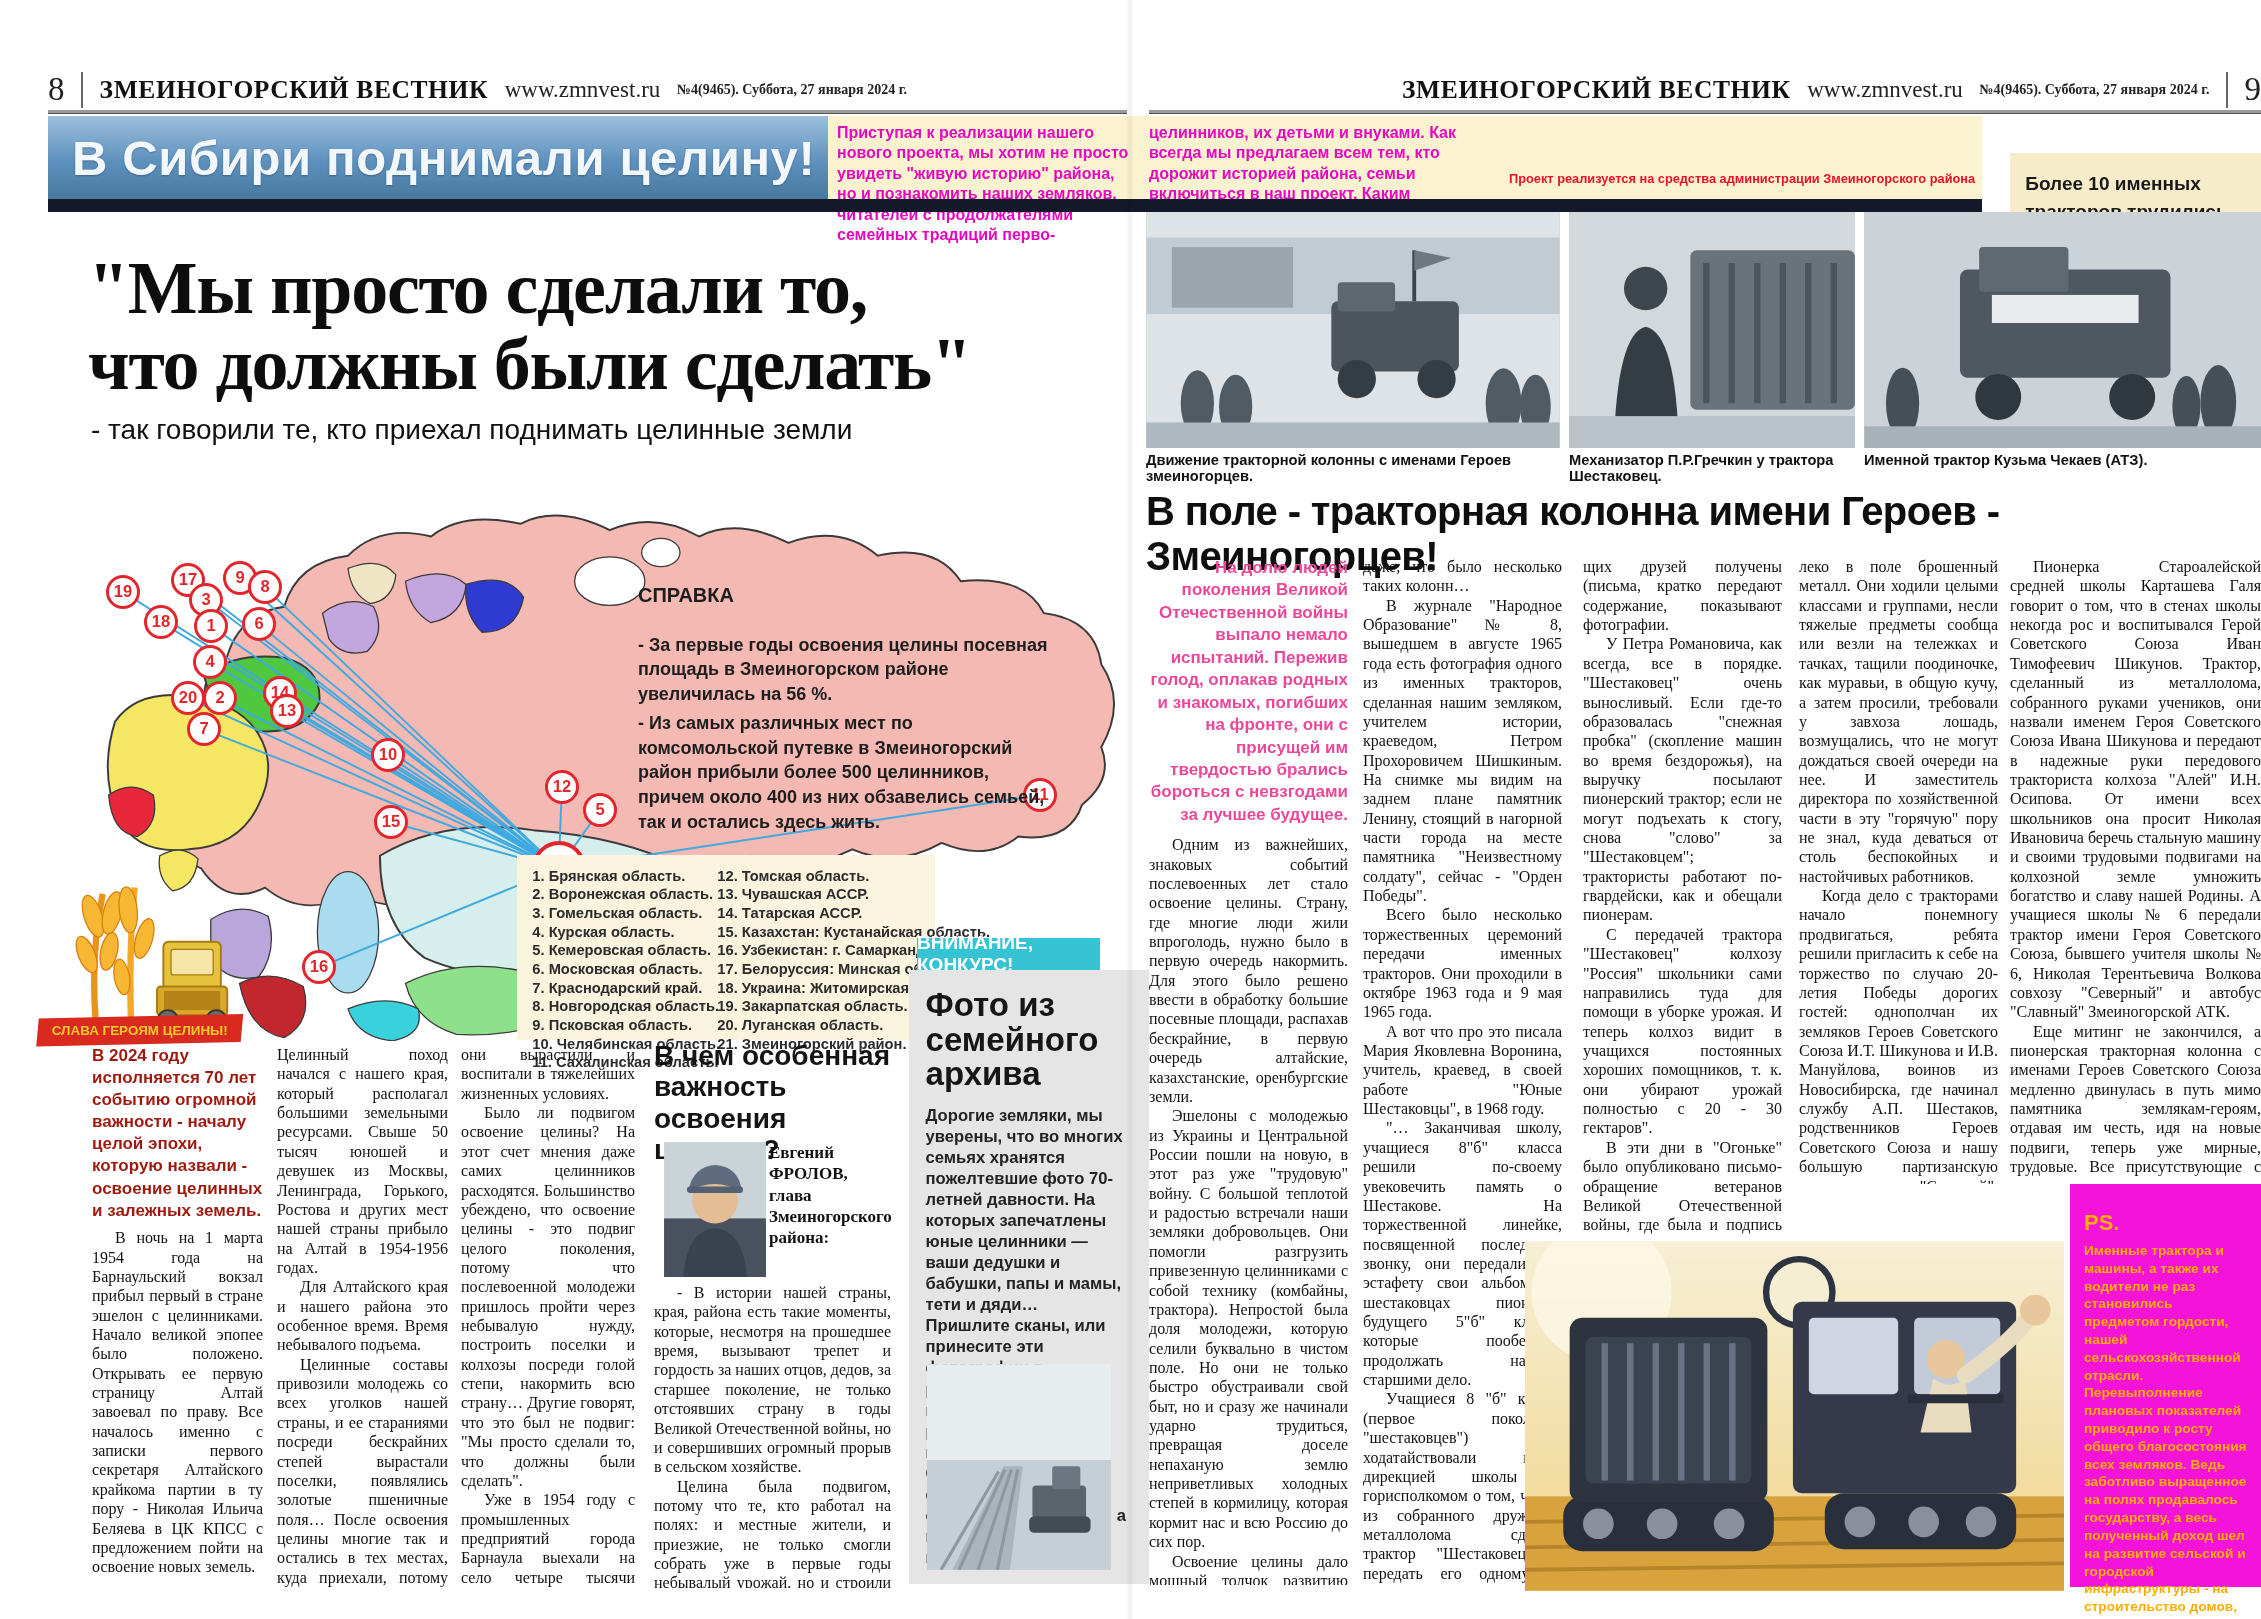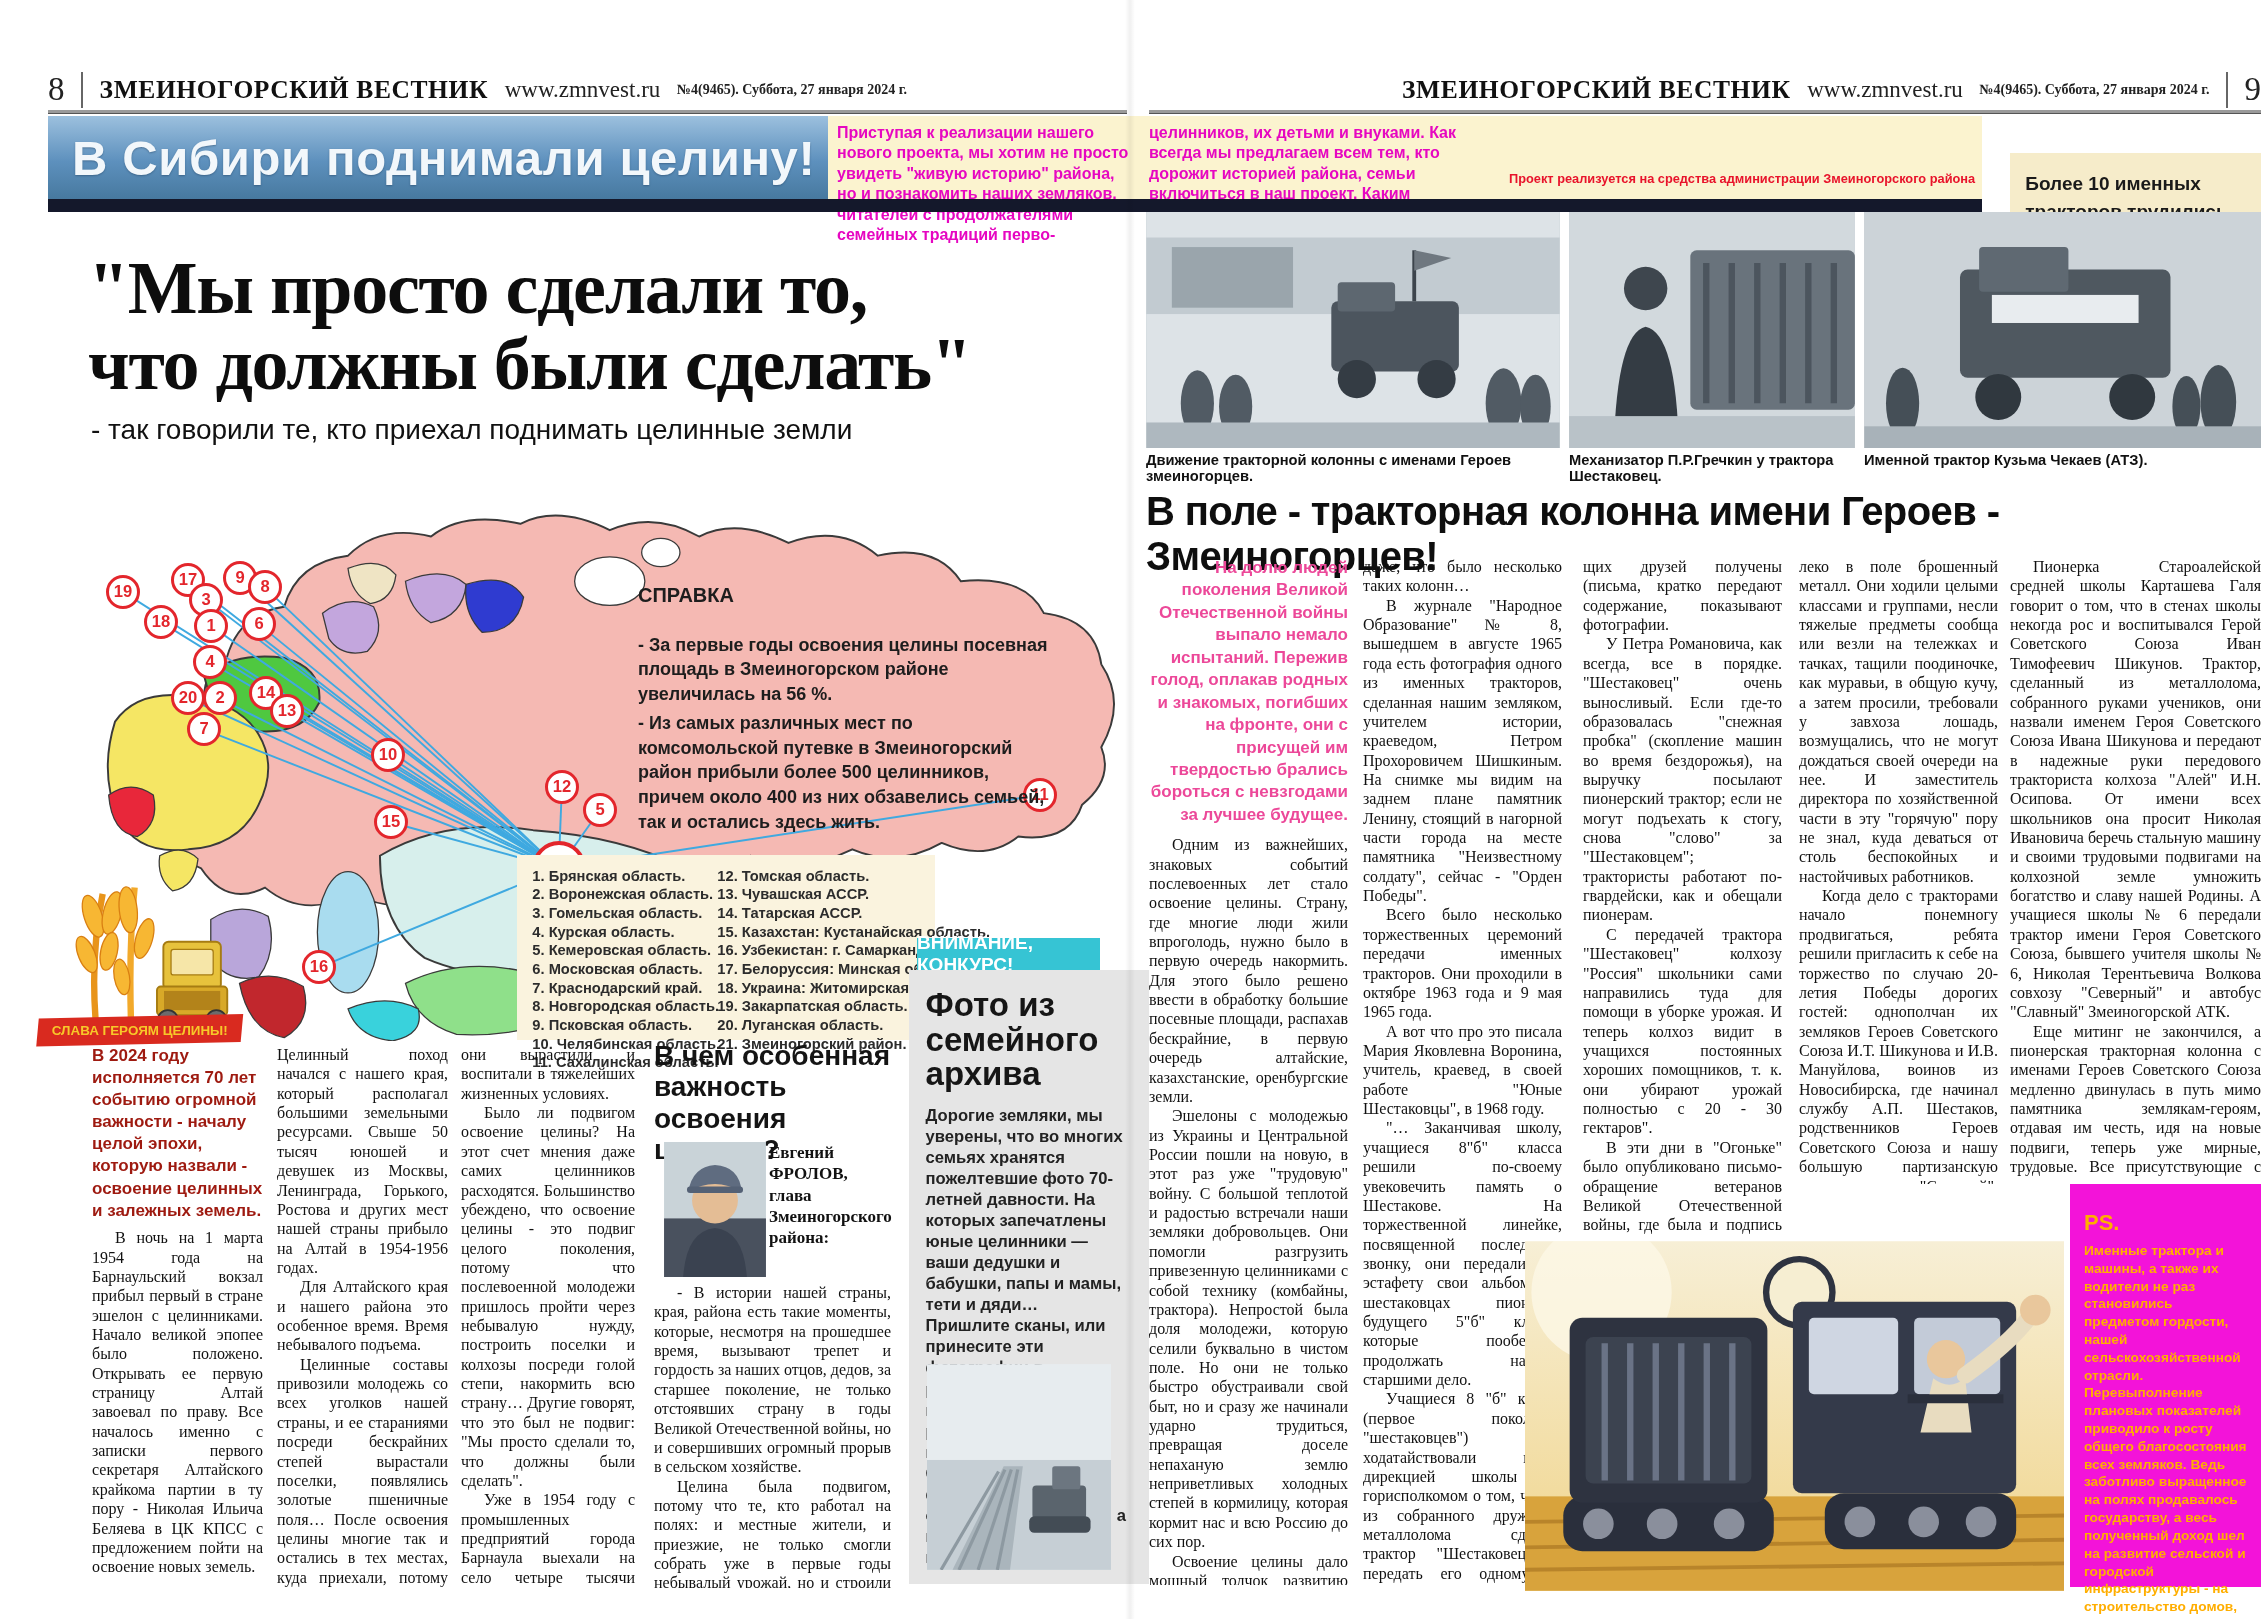--- a/index.html
+++ b/index.html
@@ -177,21 +177,21 @@
         <div class="marker small" style="left: 140px; top: 133px;">17</div>
         <div class="marker small" style="left: 192px; top: 131px;">9</div>
         <div class="marker small" style="left: 217px; top: 140px;">8</div>
         <div class="marker small" style="left: 158px; top: 153px;">3</div>
         <div class="marker small" style="left: 113px; top: 175px;">18</div>
         <div class="marker small" style="left: 163px; top: 179px;">1</div>
         <div class="marker small" style="left: 211px; top: 177px;">6</div>
         <div class="marker small" style="left: 162px; top: 215px;">4</div>
         <div class="marker small" style="left: 140px; top: 251px;">20</div>
         <div class="marker small" style="left: 172px; top: 251px;">2</div>
-        <div class="marker small" style="left: 218px; top: 246px;">14</div>
+        <div class="marker small" style="left: 232px; top: 246px;">14</div>
         <div class="marker small" style="left: 239px; top: 264px;">13</div>
         <div class="marker small" style="left: 156px; top: 282px;">7</div>
         <div class="marker small" style="left: 340px; top: 308px;">10</div>
         <div class="marker small" style="left: 343px; top: 375px;">15</div>
         <div class="marker small" style="left: 514px; top: 340px;">12</div>
         <div class="marker small" style="left: 552px; top: 363px;">5</div>
         <div class="marker small" style="left: 992px; top: 348px;">11</div>
         <div class="marker small" style="left: 271px; top: 520px;">16</div>
         <div class="marker big" style="left: 511px; top: 421px;">21</div>
       </div>

